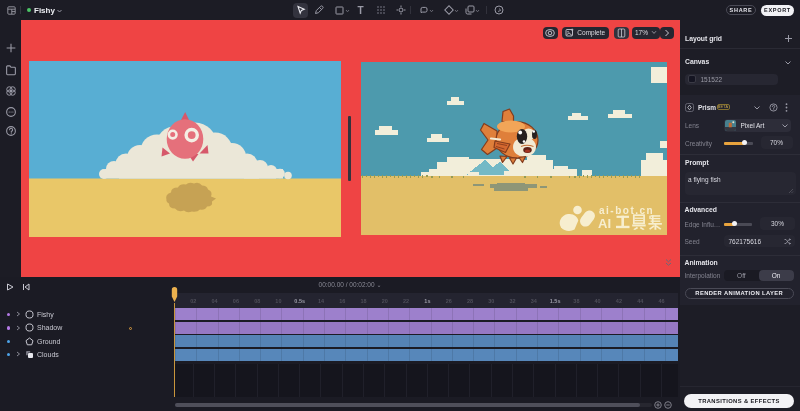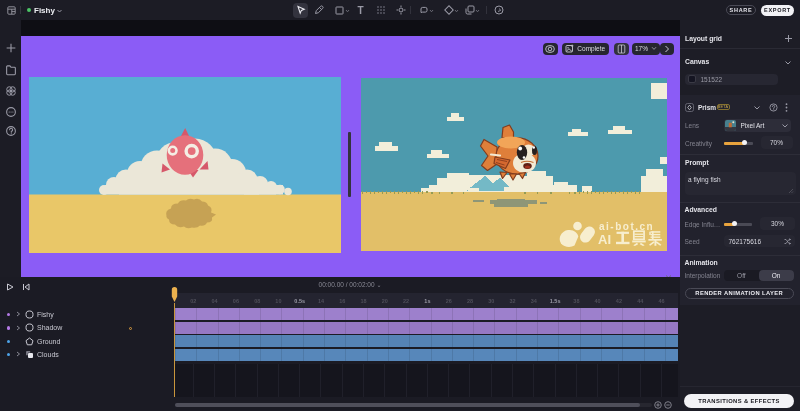--- a/index.html
+++ b/index.html
@@ -11,21 +11,21 @@
   #topbar { position:absolute; left:0; top:0; width:800px; height:20px; background:#1c1c25; z-index:5; }
   .tbtn { position:absolute; top:2.5px; width:15px; height:15px; border-radius:4px;
     display:flex; align-items:center; justify-content:center; }
   .tsel { background:#33333e; }
   .pill { position:absolute; border-radius:6px; font-weight:bold; font-size:5.5px;
     letter-spacing:0.7px; display:flex; align-items:center; justify-content:center; }
   
   #sidebar { position:absolute; left:0; top:20px; width:21px; height:257px; background:#1c1c25; z-index:4; }
   .sic { position:absolute; left:5px; width:12px; height:12px; display:flex; align-items:center; justify-content:center; }
   
-  #canvas { position:absolute; left:21px; top:36px; width:767px; height:257px; background:#8b5cf6; }
+  #canvas { position:absolute; left:21px; top:20px; width:767px; height:257px; background:#ef4444; }
   #art1 { position:absolute; left:8px; top:41px; width:312px; height:176px; }
   #art2 { position:absolute; left:340px; top:42px; width:306px; height:173px; }
   .cbtn { position:absolute; background:#262630; border-radius:4px; color:#dcdce2;
      display:flex; align-items:center; justify-content:center; font-size:6.5px; }
   
   #rpanel { position:absolute; left:680px; top:20px; width:120px; height:391px; background:#1d1d26; z-index:6; }
   #rpanel .lab { color:#83838f; font-size:6.5px; }
   #rpanel .hd { color:#e4e4ea; font-size:6.8px; font-weight:bold; }
   .fld { background:#272732; border-radius:4px; position:absolute; }
   .divh { position:absolute; left:0; width:120px; height:1px; background:#2a2a34; }

